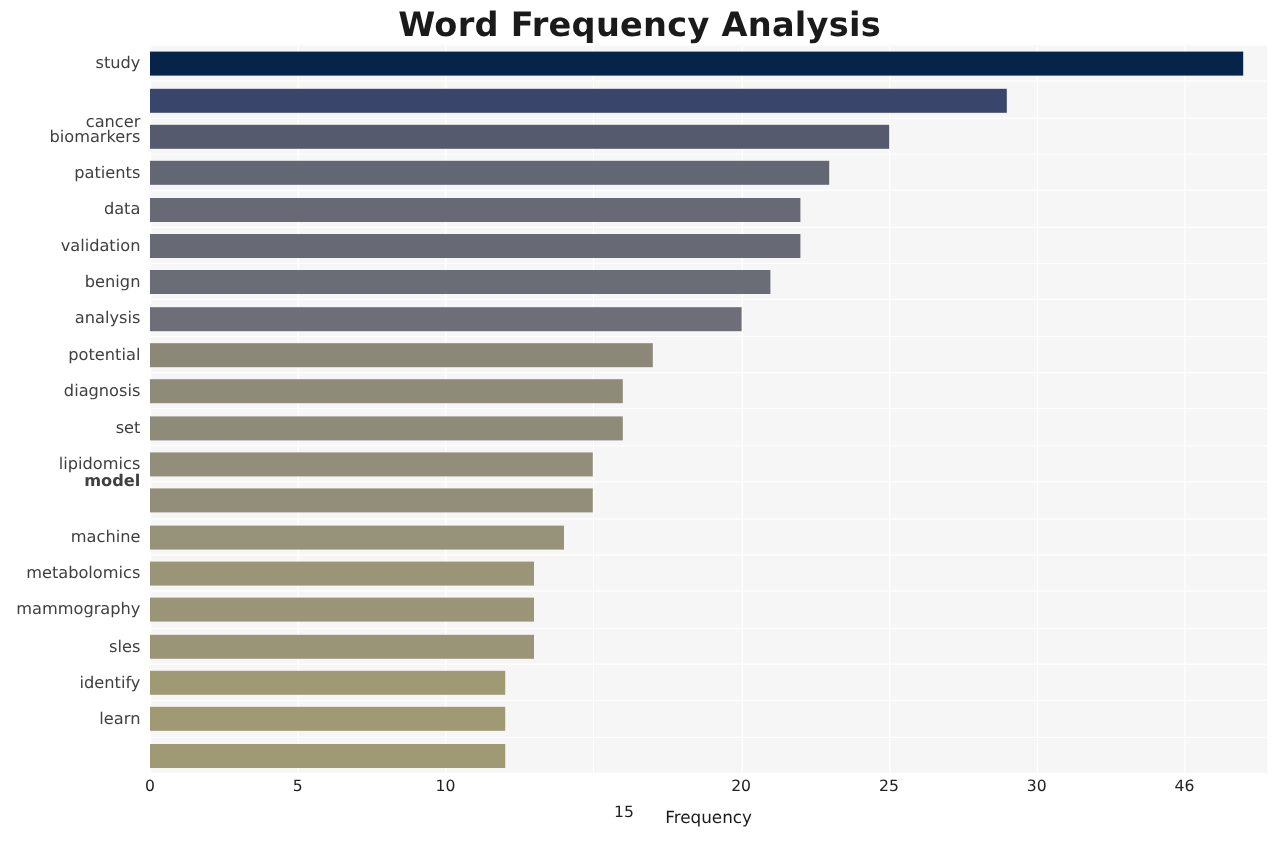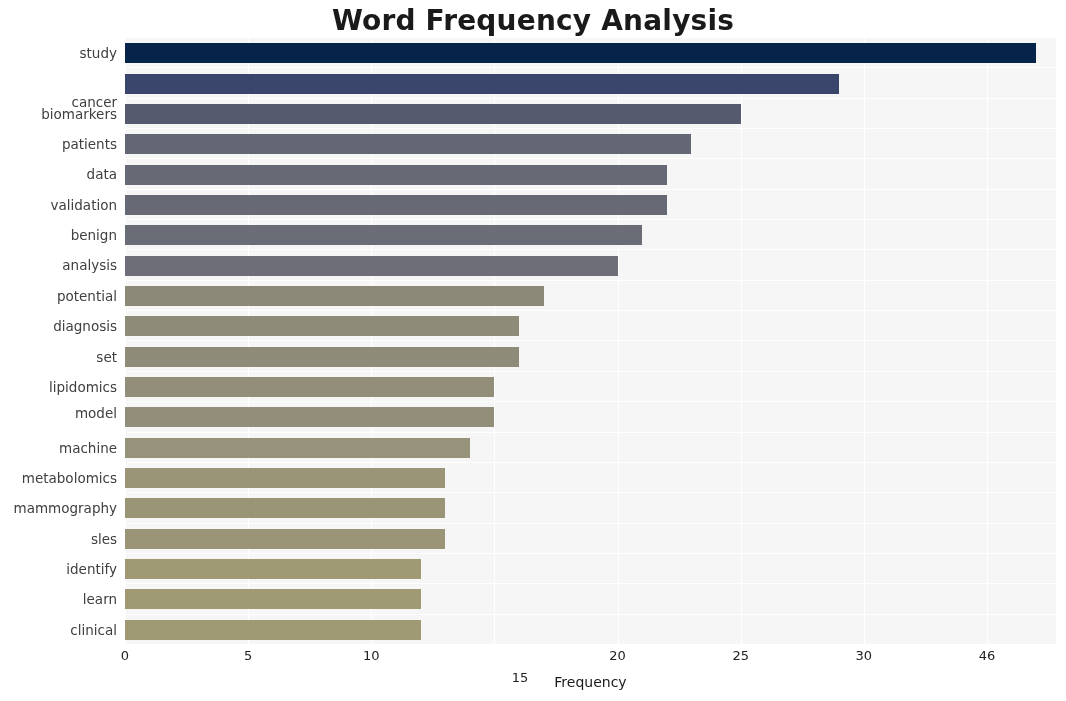--- a/index.html
+++ b/index.html
@@ -235,28 +235,27 @@
       <div class="y-label" style="top: 60.7px; height: 30.35px; line-height: 30.35px;">biomarkers</div>
       <div class="y-label" style="top: 91.05px; height: 30.35px; line-height: 30.35px;">patients</div>
       <div class="y-label" style="top: 121.4px; height: 30.35px; line-height: 30.35px; padding-left: 20px;">data</div>
       <div class="y-label" style="top: 151.75px; height: 30.35px; line-height: 30.35px;">validation</div>
       <div class="y-label" style="top: 182.1px; height: 30.35px; line-height: 30.35px;">benign</div>
       <div class="y-label" style="top: 212.45px; height: 30.35px; line-height: 30.35px;">analysis</div>
       <div class="y-label" style="top: 242.8px; height: 30.35px; line-height: 30.35px;">potential</div>
       <div class="y-label" style="top: 273.15px; height: 30.35px; line-height: 30.35px;">diagnosis</div>
       <div class="y-label" style="top: 303.5px; height: 30.35px; line-height: 30.35px;">set</div>
       <div class="y-label" style="top: 333.85px; height: 30.35px; line-height: 30.35px;">lipidomics</div>
-      <div class="y-label" style="top: 360px; height: 30.35px; line-height: 30.35px;">model</div>
+      <div class="y-label" style="top: 348px; height: 30.35px; line-height: 30.35px; font-weight: bold;">model</div>
       <div class="y-label" style="top: 394.55px; height: 30.35px; line-height: 30.35px;">machine</div>
       <div class="y-label" style="top: 424.9px; height: 30.35px; line-height: 30.35px;">metabolomics</div>
       <div class="y-label" style="top: 455.25px; height: 30.35px; line-height: 30.35px;">mammography</div>
       <div class="y-label" style="top: 485.6px; height: 30.35px; line-height: 30.35px;">sles</div>
       <div class="y-label" style="top: 515.95px; height: 30.35px; line-height: 30.35px;">identify</div>
       <div class="y-label" style="top: 546.3px; height: 30.35px; line-height: 30.35px;">learn</div>
-      <div class="y-label" style="top: 576.65px; height: 30.35px; line-height: 30.35px;">clinical</div>
     </div>
 
   <div id="x-ticks">
       <div class="x-tick" style="left: 125px;">0</div>
       <div class="x-tick" style="left: 248.148px;">5</div>
       <div class="x-tick" style="left: 371.296px;">10</div>
       <div class="x-tick" style="left: 520px; margin-top: 22px;">15</div>
       <div class="x-tick" style="left: 617.593px;">20</div>
       <div class="x-tick" style="left: 740.741px;">25</div>
       <div class="x-tick" style="left: 863.889px;">30</div>

